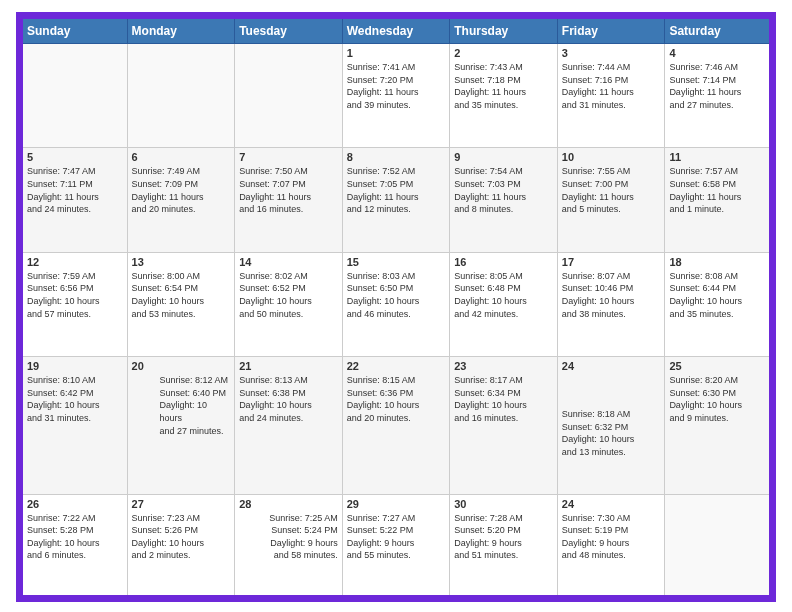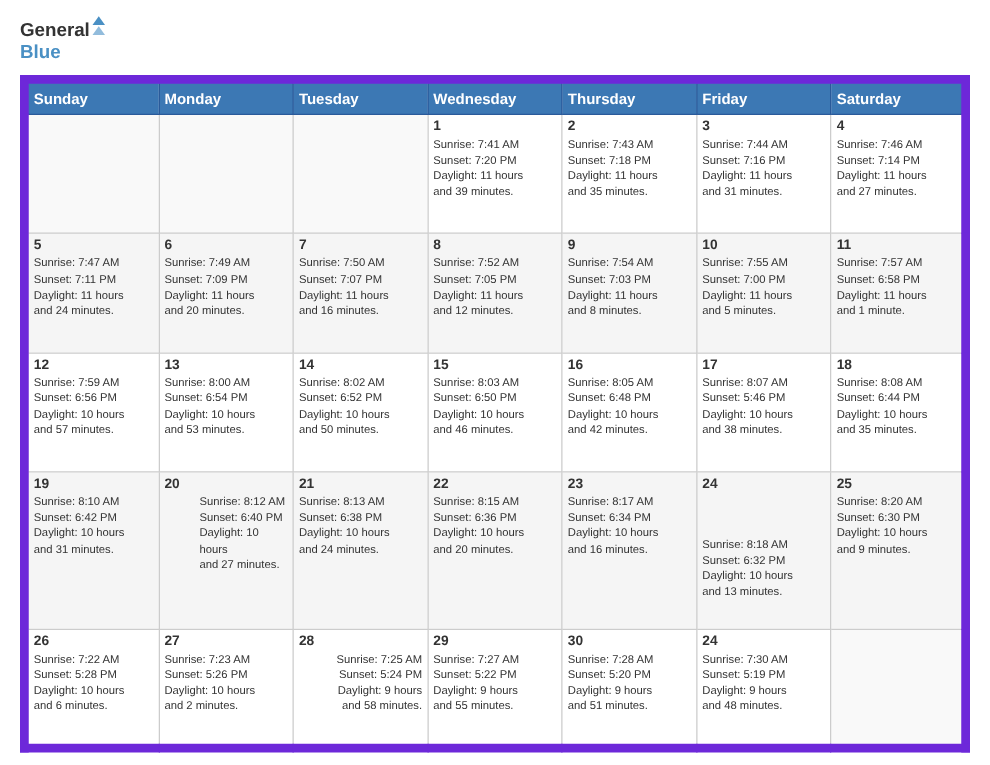--- a/index.html
+++ b/index.html
@@ -86,34 +86,20 @@
       line-height: 1.4;
     }
     .empty-cell {
       background: #f9f9f9 !important;
     }
   </style>
 </head>
 <body>
 
 <div class="page">
-  <div class="header">
-    <div class="logo">
-    <svg width="70" height="40" viewBox="0 0 70 40" xmlns="http://www.w3.org/2000/svg">
-      <text x="0" y="17" font-size="15" font-weight="bold" fill="#333" font-family="Arial, sans-serif">General</text>
-      <text x="0" y="34" font-size="15" font-weight="bold" fill="#4a90c4" font-family="Arial, sans-serif">Blue</text>
-      <polygon points="58,8 68,8 63,1" fill="#4a90c4"></polygon>
-      <polygon points="58,16 68,16 63,9" fill="#4a90c4" opacity="0.6"></polygon>
-    </svg>
-  </div>
-    <div class="title-block">
-      <div class="month-title"></div>
-      <div class="subtitle"></div>
-    </div>
-  </div>
 
   <table class="calendar">
     <thead>
       <tr>
       <th>Sunday</th>
           <th>Monday</th>
           <th>Tuesday</th>
           <th>Wednesday</th>
           <th>Thursday</th>
           <th>Friday</th>
@@ -237,21 +223,21 @@
           <td>
             <span class="day-num">16</span>
             <div class="day-info" style="white-space: pre-line;">Sunrise: 8:05 AM
 Sunset: 6:48 PM
 Daylight: 10 hours
 and 42 minutes.</div>
           </td>
           <td>
             <span class="day-num">17</span>
             <div class="day-info" style="white-space: pre-line;">Sunrise: 8:07 AM
-Sunset: 5:46 PM
+Sunset: 10:46 PM
 Daylight: 10 hours
 and 38 minutes.</div>
           </td>
           <td>
             <span class="day-num">18</span>
             <div class="day-info" style="white-space: pre-line;">Sunrise: 8:08 AM
 Sunset: 6:44 PM
 Daylight: 10 hours
 and 35 minutes.</div>
           </td>

